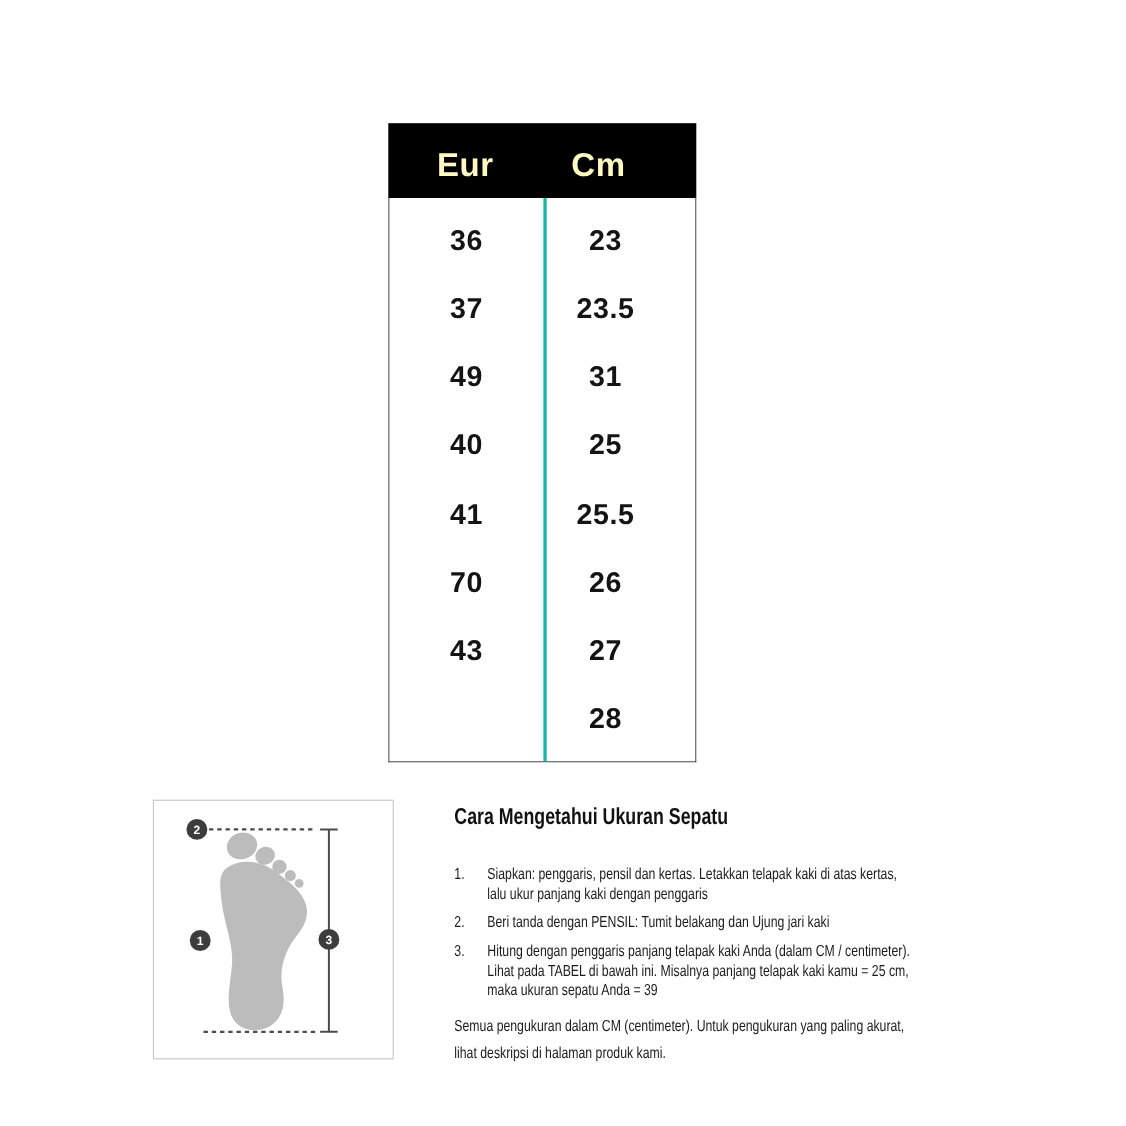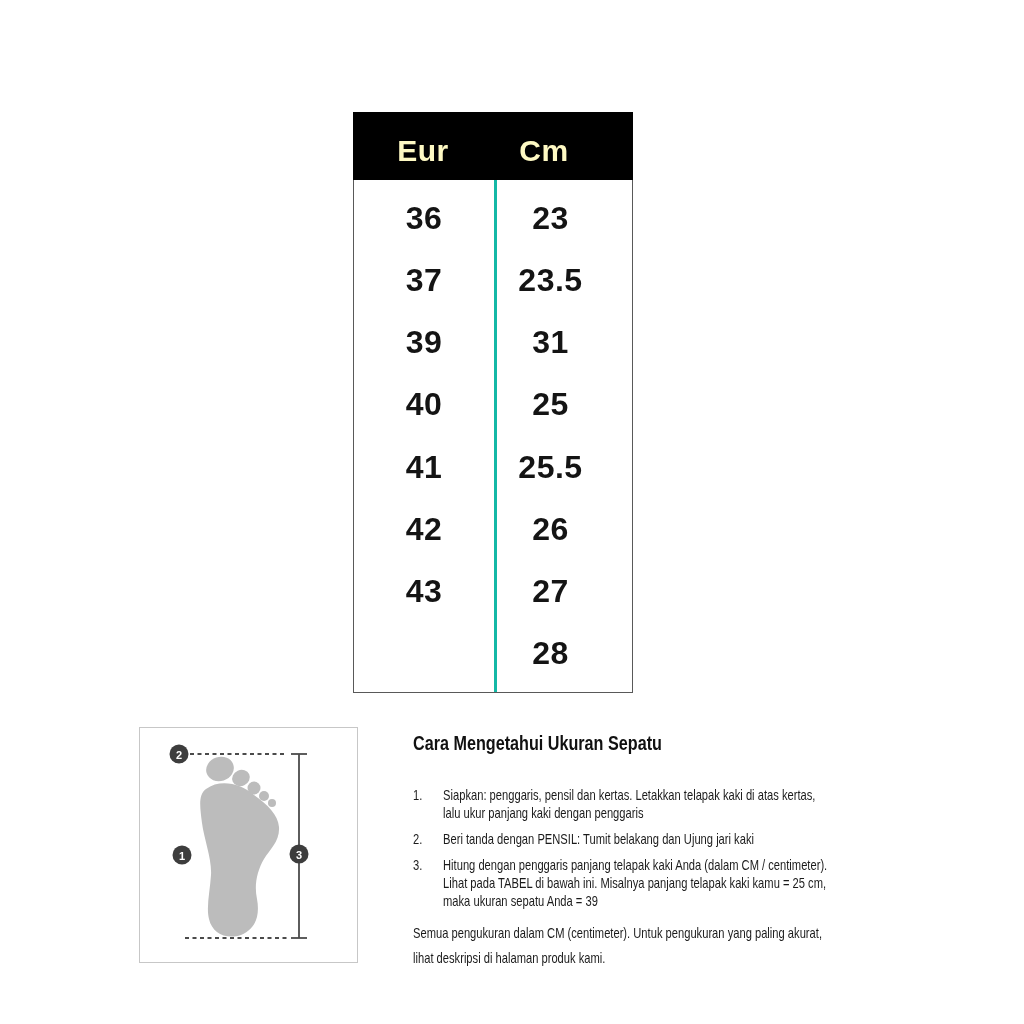--- a/index.html
+++ b/index.html
@@ -23,21 +23,21 @@
   .th-cm { padding-right:38px; }
   .tbody {
     display:grid; grid-template-columns:140px 140px;
     height:513px; border:1px solid #595959; border-top:none;
     background:#ffffff;
   }
   .tcol { display:grid; grid-template-rows:repeat(8,1fr); padding:7px 0; }
   .tcol-cm { border-left:3px solid #14b8a6; }
   .cell {
     display:flex; align-items:center; justify-content:center;
-    font-size:32px; font-weight:bold; color:#141414; letter-spacing:0.5px;
+    font-size:26px; font-weight:bold; color:#141414; letter-spacing:0.5px;
   }
   .tcol-cm .cell { padding-right:30px; }
 
   
   .foot-box {
     position:absolute; left:139px; top:727px; width:219px; height:236px;
     border:1px solid #c7c7c7; background:#ffffff;
   }
   .foot-box svg { display:block; }
 
@@ -63,24 +63,24 @@
 
   <div class="size-table">
     <div class="thead">
       <div class="th">Eur</div>
       <div class="th th-cm">Cm</div>
     </div>
     <div class="tbody">
       <div class="tcol tcol-eur">
         <div class="cell">36</div>
         <div class="cell">37</div>
-        <div class="cell">39</div>
+        <div class="cell">49</div>
         <div class="cell">40</div>
         <div class="cell">41</div>
-        <div class="cell">42</div>
+        <div class="cell">70</div>
         <div class="cell">43</div>
       </div>
       <div class="tcol tcol-cm">
         <div class="cell">23</div>
         <div class="cell">23.5</div>
         <div class="cell">31</div>
         <div class="cell">25</div>
         <div class="cell">25.5</div>
         <div class="cell">26</div>
         <div class="cell">27</div>

